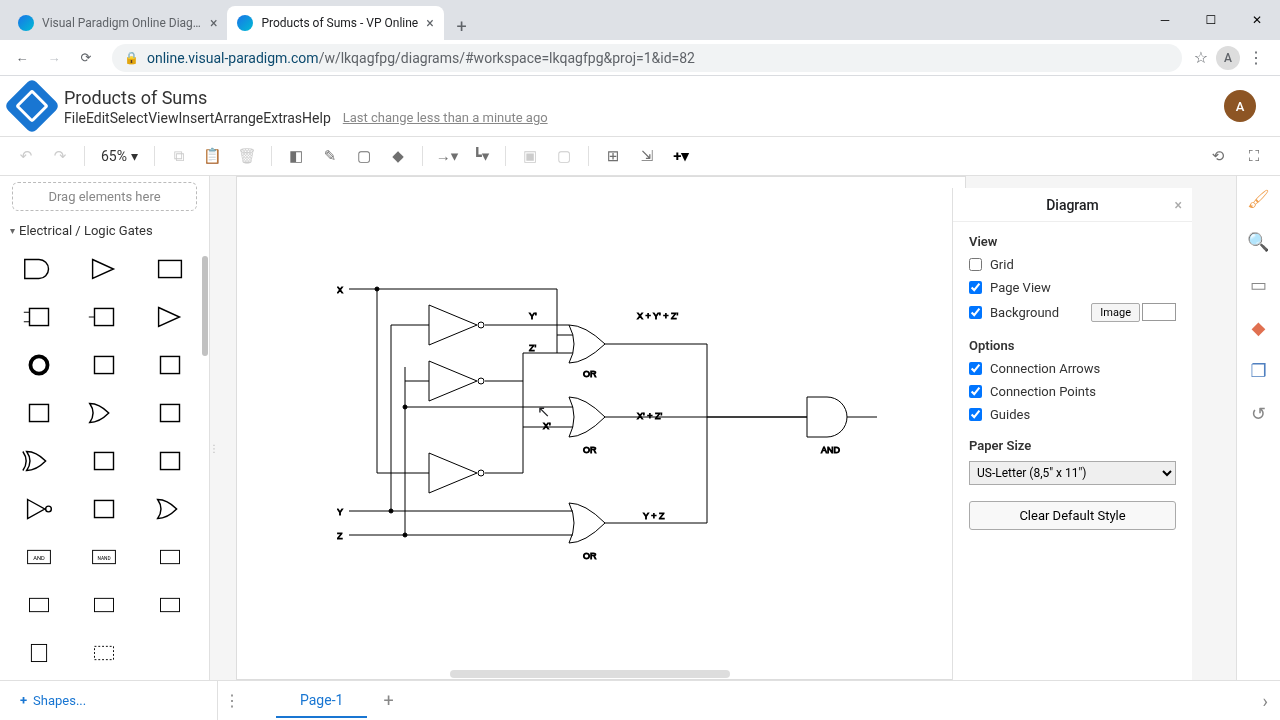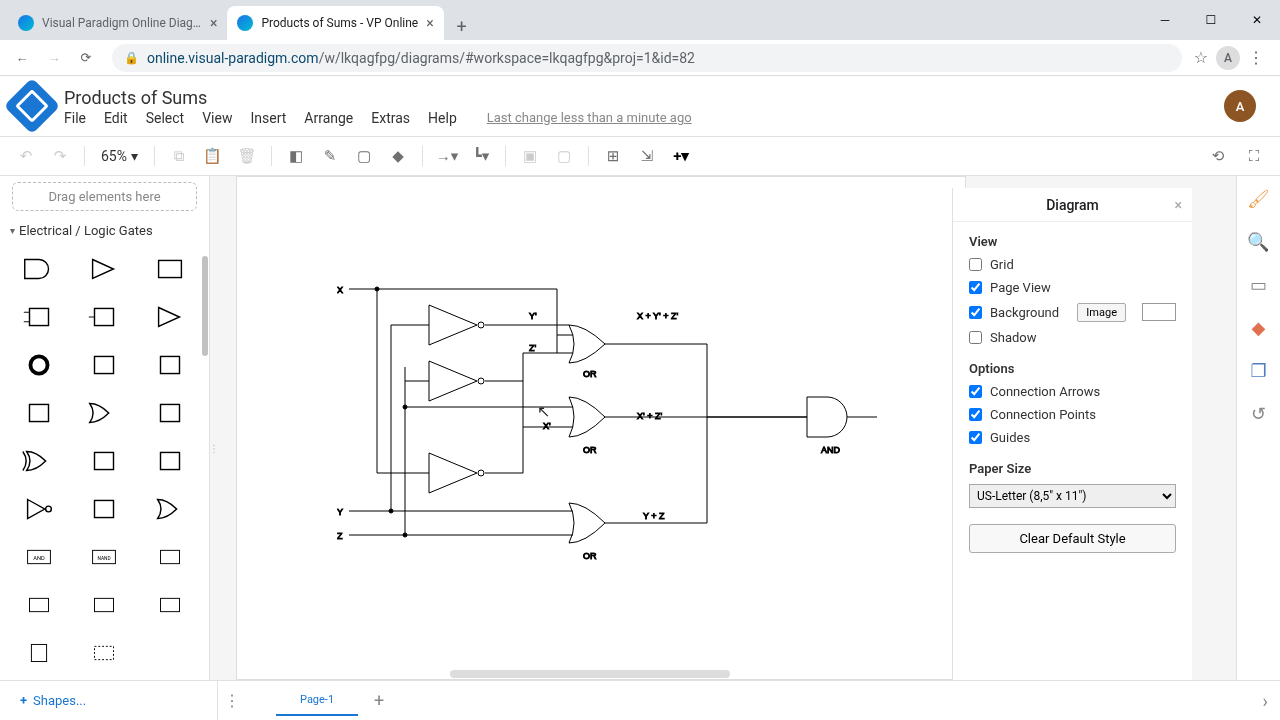--- a/index.html
+++ b/index.html
@@ -28,21 +28,21 @@
 .star { color:#5f6368; font-size:16px; }
 .avatar-sm { width:24px; height:24px; border-radius:50%; background:#ddd; color:#5f6368; display:flex; align-items:center; justify-content:center; font-size:12px; font-weight:500; }
 .dots { color:#5f6368; font-size:16px; }
 
 
 .app-head { height:60px; display:flex; align-items:center; padding:0 12px; position:relative; }
 .logo { width:40px; height:40px; background:#1976d2; transform:rotate(45deg); border-radius:6px; margin-right:12px; position:relative; }
 .logo::after { content:""; position:absolute; inset:8px; border:3px solid #fff; border-radius:3px; }
 .title-block { display:flex; flex-direction:column; }
 .doc-title { font-size:18px; color:#333; }
-.menu-row { display:flex; gap:18px; margin-top:2px; font-size:14px; color:#333; align-items:center; }
+.menu-row { display:flex; margin-top:2px; font-size:14px; color:#333; align-items:center; }
 .menu-row .lc { color:#888; text-decoration:underline; margin-left:12px; font-size:13px; }
 .avatar-lg { position:absolute; right:24px; top:14px; width:32px; height:32px; border-radius:50%; background:#8d5524; color:#fff; display:flex; align-items:center; justify-content:center; font-weight:500; }
 
 
 .toolbar { height:40px; border-top:1px solid #e0e0e0; border-bottom:1px solid #e0e0e0; display:flex; align-items:center; padding:0 12px; gap:6px; color:#666; position:relative; }
 .tbtn { width:28px; height:28px; display:flex; align-items:center; justify-content:center; font-size:15px; color:#707070; border-radius:3px; }
 .tbtn.disabled { color:#ccc; }
 .zoom { display:flex; align-items:center; font-size:14px; color:#333; padding:0 6px; gap:4px; }
 .sep { width:1px; height:20px; background:#e0e0e0; margin:0 4px; }
 .tb-right { position:absolute; right:12px; display:flex; gap:8px; }
@@ -71,31 +71,31 @@
 
 .right-rail { width:44px; border-left:1px solid #e0e0e0; display:flex; flex-direction:column; align-items:center; padding-top:12px; gap:22px; color:#888; }
 .right-rail div { font-size:18px; }
 
 .props { position:absolute; right:44px; top:12px; width:240px; bottom:0; background:#fff; border-left:1px solid #e0e0e0; overflow:auto; }
 .props-head { height:34px; display:flex; align-items:center; justify-content:center; font-size:14px; font-weight:500; position:relative; border-bottom:1px solid #eee; }
 .props-head .x { position:absolute; right:10px; color:#aaa; }
 .psec { padding:12px 16px 4px; font-size:13px; font-weight:600; color:#333; }
 .prow { padding:4px 16px; display:flex; align-items:center; gap:8px; font-size:13px; color:#333; }
 .prow input[type=checkbox] { width:13px; height:13px; }
-.bg-btns { display:flex; gap:16px; margin-left:auto; }
+.bg-btns { display:flex; gap:2px; margin-left:auto; }
 .bg-btns button { font-size:11px; padding:2px 8px; border:1px solid #aaa; background:#f5f5f5; border-radius:2px; }
 .bg-btns .swatch { width:34px; height:18px; border:1px solid #999; background:#fff; }
 .psel { width:100%; margin:4px 16px 8px; width:calc(100% - 32px); font-size:12px; padding:3px; border:1px solid #aaa; }
 .orients { padding:4px 16px 12px; display:flex; gap:16px; font-size:13px; }
 .clear-btn { margin:8px 16px; width:calc(100% - 32px); padding:6px; border:1px solid #aaa; background:#f8f8f8; border-radius:3px; font-size:13px; }
 
 
 .footer { height:40px; border-top:1px solid #e0e0e0; display:flex; align-items:center; padding:0 8px; position:relative; }
 .foot-menu { width:28px; text-align:center; color:#888; font-size:16px; }
-.page-tab { padding:8px 24px; color:#1976d2; border-bottom:2px solid #1976d2; font-size:11px; margin-left:30px; }
+.page-tab { padding:8px 24px; color:#1976d2; border-bottom:2px solid #1976d2; font-size:14px; margin-left:30px; }
 .add-page { margin-left:16px; color:#888; font-size:18px; }
 .foot-right { position:absolute; right:12px; color:#888; font-size:18px; }
 </style>
 </head>
 <body>
 
 <div class="chrome-top">
   <div class="tab">
     <span class="favicon vp"></span>
     <span class="ttxt">Visual Paradigm Online Diagram</span>
@@ -423,24 +423,20 @@
           <span>Page View</span>
         </label>
       <label class="prow">
           <input type="checkbox" checked="" style="">
           <span>Background</span>
         <span class="bg-btns">
             <button>Image</button>
             <span class="swatch"></span>
           </span>
       </label>
-      <label class="prow">
-          <input type="checkbox" style="">
-          <span>Shadow</span>
-        </label>
       <div class="psec">Options</div>
       <label class="prow">
           <input type="checkbox" checked="" style="">
           <span>Connection Arrows</span>
         </label>
       <label class="prow">
           <input type="checkbox" checked="" style="">
           <span>Connection Points</span>
         </label>
       <label class="prow">

